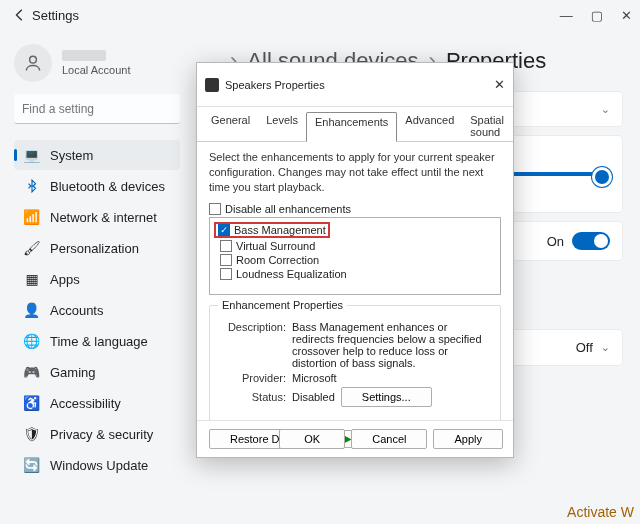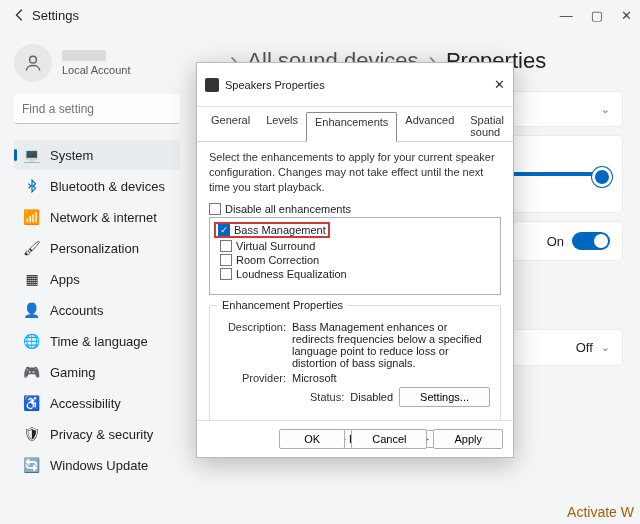--- a/index.html
+++ b/index.html
@@ -52,21 +52,21 @@
 .props{border:1px solid #dcdcde;border-radius:2px;position:relative;padding:12px 10px 10px;margin-bottom:8px}
 .props-title{position:absolute;top:-7px;left:8px;background:#fff;padding:0 4px;font-size:11px}
 .prop-row{display:flex;gap:6px;font-size:11px;margin:3px 0;align-items:flex-start}
 .prop-lbl{width:66px;text-align:right;color:#333}
 .btn{border:1px solid #adadad;background:#fdfdfd;padding:3px 20px;font-size:11px;cursor:pointer;border-radius:2px}
 .dlg-foot{display:flex;justify-content:flex-end;gap:6px;padding:8px 10px;border-top:1px solid #e2e2e2;position:absolute;bottom:0;left:0;right:0}
 .prev-wrap{display:flex;align-items:center}
 .prev-btn{display:flex;align-items:center;gap:4px;border:1px solid #adadad;padding:2px 10px;font-size:11px;cursor:pointer}
 .tri{color:#0a8a0a;font-size:10px}
 .dd{border:1px solid #adadad;border-left:none;padding:2px 4px;font-size:9px;cursor:pointer}
-.row-between{display:flex;justify-content:flex-end;align-items:center}
+.row-between{display:flex;justify-content:flex-start;align-items:center}
 </style>
 </head>
 <body>
 
 <div class="titlebar">
   <span class="back-btn">
     <svg width="14" height="14" viewBox="0 0 16 16">
         <path d="M10 2 L4 8 L10 14" stroke="#333" stroke-width="1.6" fill="none"></path>
       </svg>
   </span>
@@ -219,21 +219,21 @@
         </div>
         <div class="chk-row" style="padding-left: 6px;">
           <span class="chk"></span>
           <span>Loudness Equalization</span>
         </div>
       </div>
     <div class="props">
       <span class="props-title">Enhancement Properties</span>
       <div class="prop-row">
           <span class="prop-lbl">Description:</span>
-          <span style="flex:1">Bass Management enhances or redirects frequencies below a specified language point to reduce loss or distortion of bass signals.</span>
+          <span style="flex:1">Bass Management enhances or redirects frequencies below a specified crossover help to reduce loss or distortion of bass signals.</span>
         </div>
       <div class="prop-row">
           <span class="prop-lbl">Provider:</span>
           <span>Microsoft</span>
         </div>
       <div class="prop-row row-between">
         <div style="display:flex;gap:6px">
             <span class="prop-lbl">Status:</span>
             <span>Disabled</span>
           </div>

